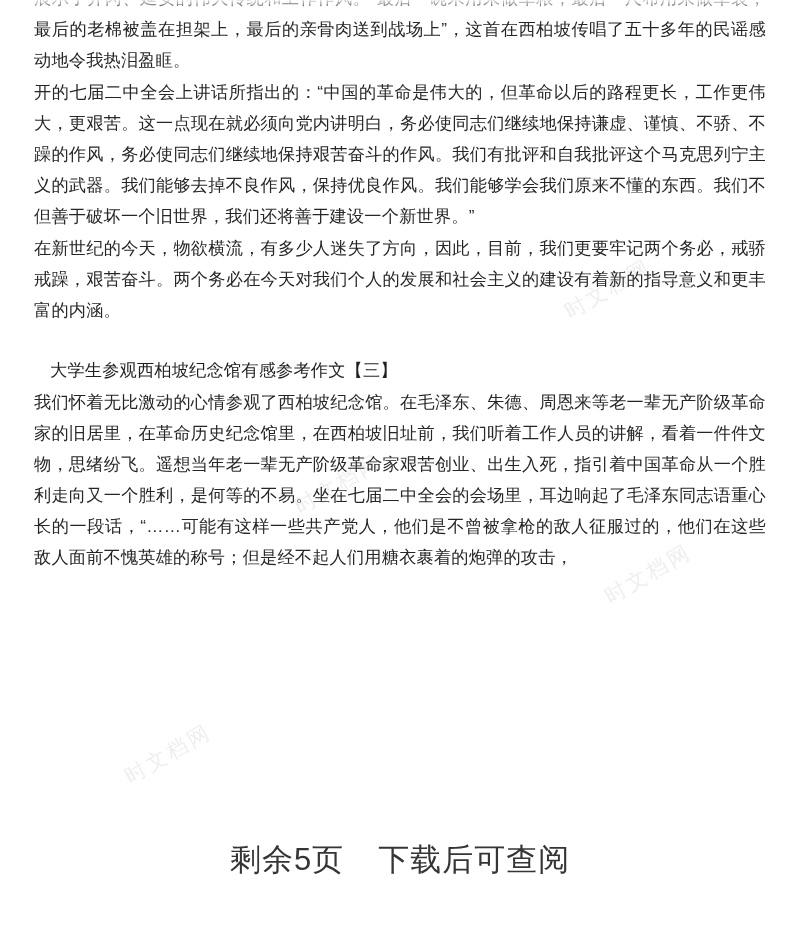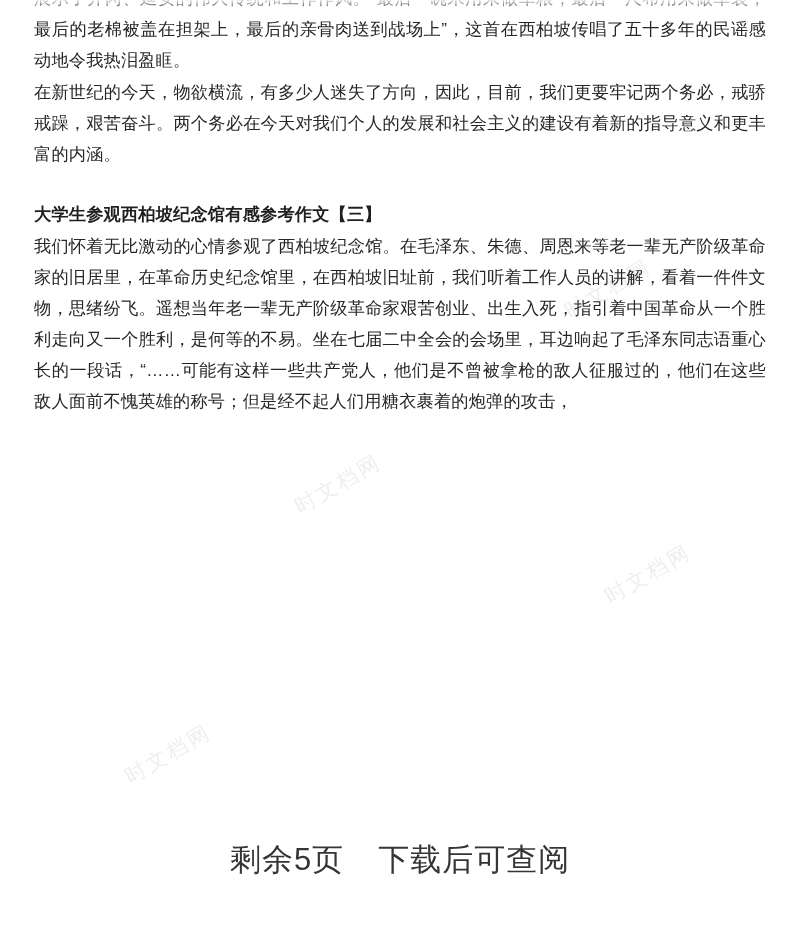--- a/index.html
+++ b/index.html
@@ -35,24 +35,24 @@
     text-align: justify;
     text-justify: inter-ideograph;
     letter-spacing: 0.2px;
     color: #262626;
     word-break: break-all;
   }
   p.para.clipped-top {
     margin-top: -17px;
   }
   p.heading {
-    margin: 0 0 1px 0;
+    margin: 0 0 1px 16px;
     font-size: 17.2px;
     line-height: 31px;
-    font-weight: bold;
+    font-weight: normal;
     color: #1f1f1f;
     letter-spacing: 0.2px;
   }
   .spacer-block {
     height: 28px;
   }
   .watermark {
     position: absolute;
     z-index: 1;
     color: rgba(120,120,120,0.13);
@@ -115,20 +115,21 @@
 
   <div class="top-fade"></div>
 
   <div class="watermark wm-1">时文档网</div>
   <div class="watermark wm-2">时文档网</div>
   <div class="watermark wm-3">时文档网</div>
   <div class="watermark wm-4">时文档网</div>
 
   <div class="doc-body">
     <p class="para clipped-top">展示了井冈、延安的伟大传统和工作作风。“最后一碗米用来做军粮，最后一尺布用来做军装，最后的老棉被盖在担架上，最后的亲骨肉送到战场上”，这首在西柏坡传唱了五十多年的民谣感动地令我热泪盈眶。</p>
+    <p class="para">开的七届二中全会上讲话所指出的：“中国的革命是伟大的，但革命以后的路程更长，工作更伟大，更艰苦。这一点现在就必须向党内讲明白，务必使同志们继续地保持谦虚、谨慎、不骄、不躁的作风，务必使同志们继续地保持艰苦奋斗的作风。我们有批评和自我批评这个马克思列宁主义的武器。我们能够去掉不良作风，保持优良作风。我们能够学会我们原来不懂的东西。我们不但善于破坏一个旧世界，我们还将善于建设一个新世界。”</p>
     <p class="para">在新世纪的今天，物欲横流，有多少人迷失了方向，因此，目前，我们更要牢记两个务必，戒骄戒躁，艰苦奋斗。两个务必在今天对我们个人的发展和社会主义的建设有着新的指导意义和更丰富的内涵。</p>
     <div class="spacer-block"></div>
     <p class="heading">大学生参观西柏坡纪念馆有感参考作文【三】</p>
     <p class="para">我们怀着无比激动的心情参观了西柏坡纪念馆。在毛泽东、朱德、周恩来等老一辈无产阶级革命家的旧居里，在革命历史纪念馆里，在西柏坡旧址前，我们听着工作人员的讲解，看着一件件文物，思绪纷飞。遥想当年老一辈无产阶级革命家艰苦创业、出生入死，指引着中国革命从一个胜利走向又一个胜利，是何等的不易。坐在七届二中全会的会场里，耳边响起了毛泽东同志语重心长的一段话，“……可能有这样一些共产党人，他们是不曾被拿枪的敌人征服过的，他们在这些敌人面前不愧英雄的称号；但是经不起人们用糖衣裹着的炮弹的攻击，</p>
   </div>
 
   <div class="footer-notice">
     <div class="footer-inner">
       <span class="footer-remaining">剩余5页</span>
       <span class="footer-action">下载后可查阅</span>

